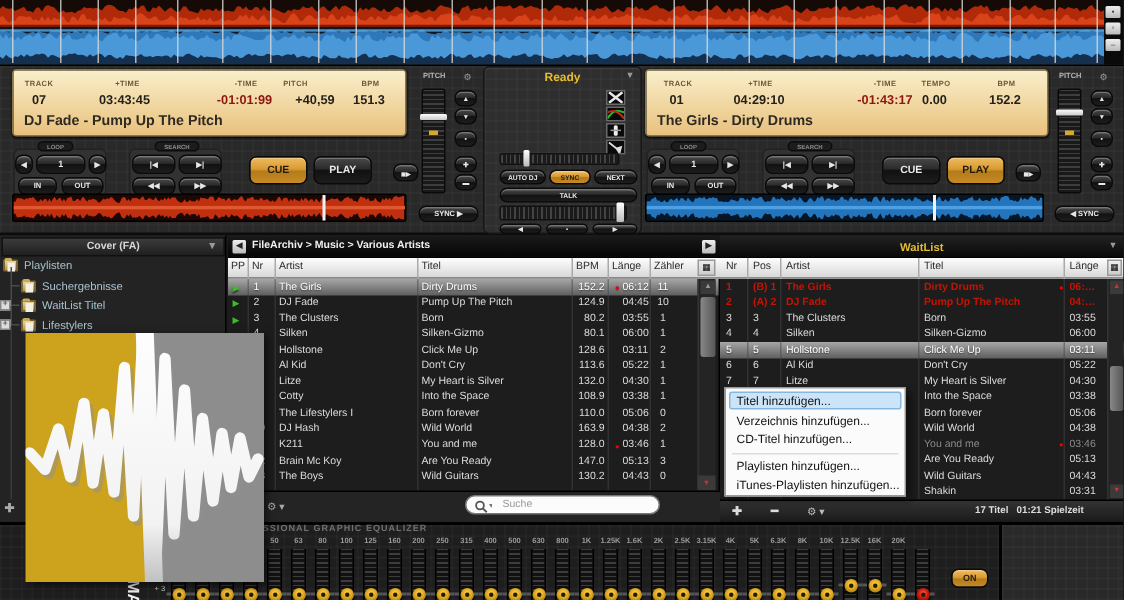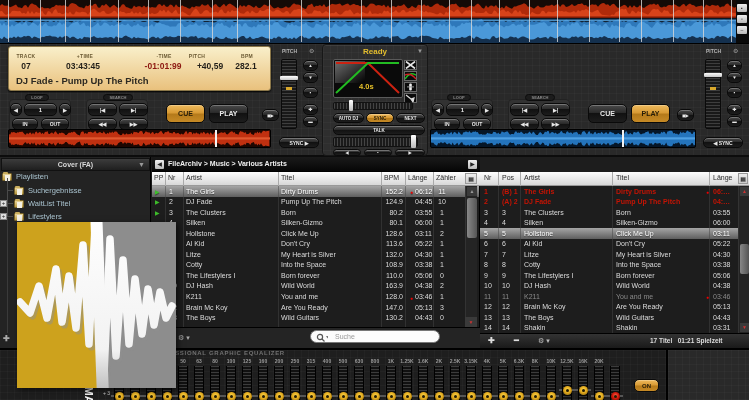--- a/index.html
+++ b/index.html
@@ -73,22 +73,35 @@
 <div class="abs" style="left:8px;top:46px;width:263px;height:45px;background:linear-gradient(#f9efca,#e9c17d);border:1px solid #8a7648;border-radius:3px;box-shadow:0 1px 2px #000;">
       <div class="lcd" style="left:17px;top:6px;">TRACK</div>
       <div class="lcdv" style="left:17px;top:14px;color:#221f19;">07</div>
       <div class="lcd" style="left:76px;top:6px;">+TIME</div>
       <div class="lcdv" style="left:74px;top:14px;color:#221f19;">03:43:45</div>
       <div class="lcd" style="left:155px;top:6px;">-TIME</div>
       <div class="lcdv" style="left:154px;top:14px;color:#8c1710;">-01:01:99</div>
       <div class="lcd" style="left:188px;top:6px;">PITCH</div>
       <div class="lcdv" style="left:201px;top:14px;color:#221f19;">+40,59</div>
       <div class="lcd" style="left:238px;top:6px;">BPM</div>
-      <div class="lcdv" style="left:237px;top:14px;color:#221f19;">282.1</div>
+      <div class="lcdv" style="left:237px;top:14px;color:#221f19;">151.3</div>
       <div class="abs" style="left:7px;top:28px;font-size:9.5px;font-weight:bold;color:#2e2a22;">DJ Fade - Pump Up The Pitch</div>
+    </div>
+<div class="abs" style="left:430px;top:46px;width:269px;height:45px;background:linear-gradient(#f9efca,#e9c17d);border:1px solid #8a7648;border-radius:3px;box-shadow:0 1px 2px #000;">
+      <div class="lcd" style="left:21px;top:6px;">TRACK</div>
+      <div class="lcdv" style="left:20px;top:14px;color:#221f19;">01</div>
+      <div class="lcd" style="left:76px;top:6px;">+TIME</div>
+      <div class="lcdv" style="left:75px;top:14px;color:#221f19;">04:29:10</div>
+      <div class="lcd" style="left:159px;top:6px;">-TIME</div>
+      <div class="lcdv" style="left:159px;top:14px;color:#8c1710;">-01:43:17</div>
+      <div class="lcd" style="left:193px;top:6px;">TEMPO</div>
+      <div class="lcdv" style="left:192px;top:14px;color:#221f19;">0.00</div>
+      <div class="lcd" style="left:240px;top:6px;">BPM</div>
+      <div class="lcdv" style="left:239px;top:14px;color:#221f19;">152.2</div>
+      <div class="abs" style="left:7px;top:28px;font-size:9.5px;font-weight:bold;color:#2e2a22;">The Girls - Dirty Drums</div>
     </div>
 <div class="abs" style="left:9px;top:99px;width:62px;height:33px;background:#323232;border-radius:4px;border:1px solid #222;"></div>
     <div class="tag" style="left:25.0px;top:94px;width:24px;height:7px;">LOOP</div>
 <div class="abs" style="left:86px;top:99px;width:62px;height:33px;background:#323232;border-radius:4px;border:1px solid #222;"></div>
     <div class="tag" style="left:103.0px;top:94px;width:30px;height:7px;">SEARCH</div>
 <div class="btn" style="left:10px;top:103px;width:12px;height:13px;font-size:5px;line-height:12px;">◀</div>
 <div class="btn" style="left:24px;top:103px;width:33px;height:13px;font-size:6px;line-height:12px;">1</div>
 <div class="btn" style="left:59px;top:103px;width:12px;height:13px;font-size:5px;line-height:12px;">▶</div>
 <div class="btn" style="left:12px;top:118px;width:26px;height:12px;font-size:5px;line-height:11px;">IN</div>
 <div class="btn" style="left:41px;top:118px;width:28px;height:12px;font-size:5px;line-height:11px;">OUT</div>
@@ -151,34 +164,20 @@
       <div class="btn" style="left:26px;top:12px;width:15px;height:11px;font-size:4.5px;line-height:10px;">▲</div>
       <div class="btn" style="left:26px;top:24px;width:15px;height:11px;font-size:4.5px;line-height:10px;">▼</div>
       <div class="btn" style="left:26px;top:39px;width:15px;height:11px;font-size:4.5px;line-height:10px;">▪</div>
       <div class="btn" style="left:26px;top:56px;width:15px;height:11px;font-size:4.5px;line-height:10px;">✚</div>
       <div class="btn" style="left:26px;top:68px;width:15px;height:11px;font-size:4.5px;line-height:10px;">▬</div>
     </div>
     <div class="btn" style="left:703px;top:137px;width:40px;height:11px;font-size:5px;line-height:10px;">◀ SYNC</div>
 <div class="panel grid" style="left:322px;top:44px;width:106px;height:112px;background-color:#2e2e2e;">
 <div class="abs" style="left:0;top:2px;width:100%;text-align:center;font-size:8px;font-weight:bold;color:#e3bd2e;">Ready</div>
 <div class="abs" style="left:94px;top:3px;font-size:6px;color:#999;">▼</div>
-<div class="abs" style="left:10px;top:14px;width:70px;height:39px;background:#0a0a0a;border:1px solid #5a5a5a;border-radius:2px;">
-<svg width="68" height="37" viewBox="0 0 68 37">
-<defs>
-            <linearGradient id="gl" x1="0" y1="0" x2="1" y2="1">
-              <stop offset="0" stop-color="#888"></stop>
-              <stop offset="1" stop-color="#000"></stop>
-            </linearGradient>
-          </defs>
-<rect x="1" y="1" width="30" height="22" fill="url(#gl)" opacity="0.8"></rect>
-<polyline points="2,3 34,3 65,33" stroke="#cc2211" stroke-width="2" fill="none"></polyline>
-<polyline points="2,33 34,3 65,3" stroke="#22bb22" stroke-width="2" fill="none"></polyline>
-<text x="25" y="29" font-size="7.5" font-weight="bold" fill="#e8c22a" font-family="Liberation Sans">4.0s</text>
-</svg>
-      </div>
 <div class="abs" style="left:81px;top:15px;width:13px;height:10px;background:#0a0a0a;border:1px solid #6a6a6a;">
         <svg width="11" height="8">
           <path d="M1,0.5 L10,7.5 M10,0.5 L1,7.5" stroke="#e8e8e8" stroke-width="1.6" fill="none"></path>
         </svg>
       </div>
 <div class="abs" style="left:81px;top:26px;width:13px;height:10px;background:#0a0a0a;border:1px solid #6a6a6a;">
         <svg width="11" height="8">
           <path d="M0,7 C4,1 7,1 11,3" stroke="#2b2" stroke-width="1.4" fill="none"></path>
           <path d="M0,3 C4,1 7,2 11,7" stroke="#c22" stroke-width="1.4" fill="none"></path>
         </svg>
@@ -390,20 +389,24 @@
 <svg class="abs" style="left:5px;top:2px;" width="12" height="9">
             <circle cx="4" cy="4" r="2.6" fill="none" stroke="#555" stroke-width="1.2"></circle>
             <line x1="6" y1="6" x2="8.5" y2="8.5" stroke="#555" stroke-width="1.2"></line>
             <path d="M10,3 l3,0 l-1.5,2.5 z" fill="#777"></path>
           </svg>
           <span class="abs" style="left:24px;top:2px;font-size:7px;color:#999;">Suche</span>
 </div>
 </div>
 </div>
 <div class="abs" style="left:480px;top:157px;width:269px;height:191px;background:#1d1d1d;">
+<div class="abs" style="left:0;top:0;width:269px;height:15px;background:linear-gradient(#222,#0a0a0a);border-bottom:1px solid #000;">
+<div class="abs" style="left:0;top:3px;width:100%;text-align:center;font-size:7.5px;font-weight:bold;color:#e3bd2e;">WaitList</div>
+<div class="abs" style="right:4px;top:4px;font-size:6px;color:#999;">▼</div>
+      </div>
 <div class="abs" style="left:0;top:15px;width:269px;height:14px;background:linear-gradient(#fdfdfd,#d8d8d8);border-bottom:1px solid #999;">
 <span class="abs hdr7" style="left:4px;top:2px;">Nr</span>
         <span class="abs hdr7" style="left:22px;top:2px;">Pos</span>
 <span class="abs hdr7" style="left:44px;top:2px;">Artist</span>
         <span class="abs hdr7" style="left:136px;top:2px;">Titel</span>
 <span class="abs hdr7" style="left:233px;top:2px;">Länge</span>
 <span class="abs" style="left:258px;top:1px;width:10px;height:11px;background:linear-gradient(#eee,#ccc);border:1px solid #999;font-size:6px;text-align:center;line-height:10px;">▦</span>
 <div class="abs" style="left:18px;top:0;width:1px;height:14px;background:#aaa;"></div>
 <div class="abs" style="left:40px;top:0;width:1px;height:14px;background:#aaa;"></div>
 <div class="abs" style="left:132px;top:0;width:1px;height:14px;background:#aaa;"></div>
@@ -706,12 +709,21 @@
             <stop offset="1" stop-color="#b5b5b5"></stop>
           </linearGradient>
         </defs>
 <g>
 <polyline points="3,80 13,91 22,64 30,96 39,47 45,100 52,54 59,106 66,23 72,122 79,-14 86,175 93,17 99,134 106,38 112,122 118,57 125,112 131,67 137,103 143,70 149,96 155,84" fill="none" stroke="#8f8f8f" stroke-width="7" stroke-linejoin="round" stroke-linecap="round" transform="translate(2.5,3)" opacity="0.5"></polyline>
 <polyline points="3,80 13,91 22,64 30,96 39,47 45,100 52,54 59,106 66,23 72,122 79,-14 86,175 93,17 99,134 106,38 112,122 118,57 125,112 131,67 137,103 143,70 149,96 155,84" fill="none" stroke="url(#wv)" stroke-width="7.5" stroke-linejoin="round" stroke-linecap="round"></polyline>
 <polyline points="79,-14 86,175" fill="none" stroke="url(#wv)" stroke-width="12" stroke-linejoin="round"></polyline>
 </g>
 </svg>
 </div>
+<div class="abs" style="left:483px;top:258px;width:121px;height:73px;background:#fbfbfb;border:1px solid #9a9a9a;box-shadow:3px 3px 5px rgba(0,0,0,.5);">
+<div class="abs" style="left:2px;top:2px;width:115px;height:12px;background:#cce4f7;border:1px solid #86b7e0;border-radius:2px;"></div>
+<div class="mitem" style="top:4px;">Titel hinzufügen...</div>
+<div class="mitem" style="top:16.5px;">Verzeichnis hinzufügen...</div>
+<div class="mitem" style="top:29px;">CD-Titel hinzufügen...</div>
+<div class="abs" style="left:4px;top:43px;width:111px;height:1px;background:#ddd;"></div>
+<div class="mitem" style="top:47px;">Playlisten hinzufügen...</div>
+<div class="mitem" style="top:59.5px;">iTunes-Playlisten hinzufügen...</div>
+</div>
 </div>
 </body></html>

